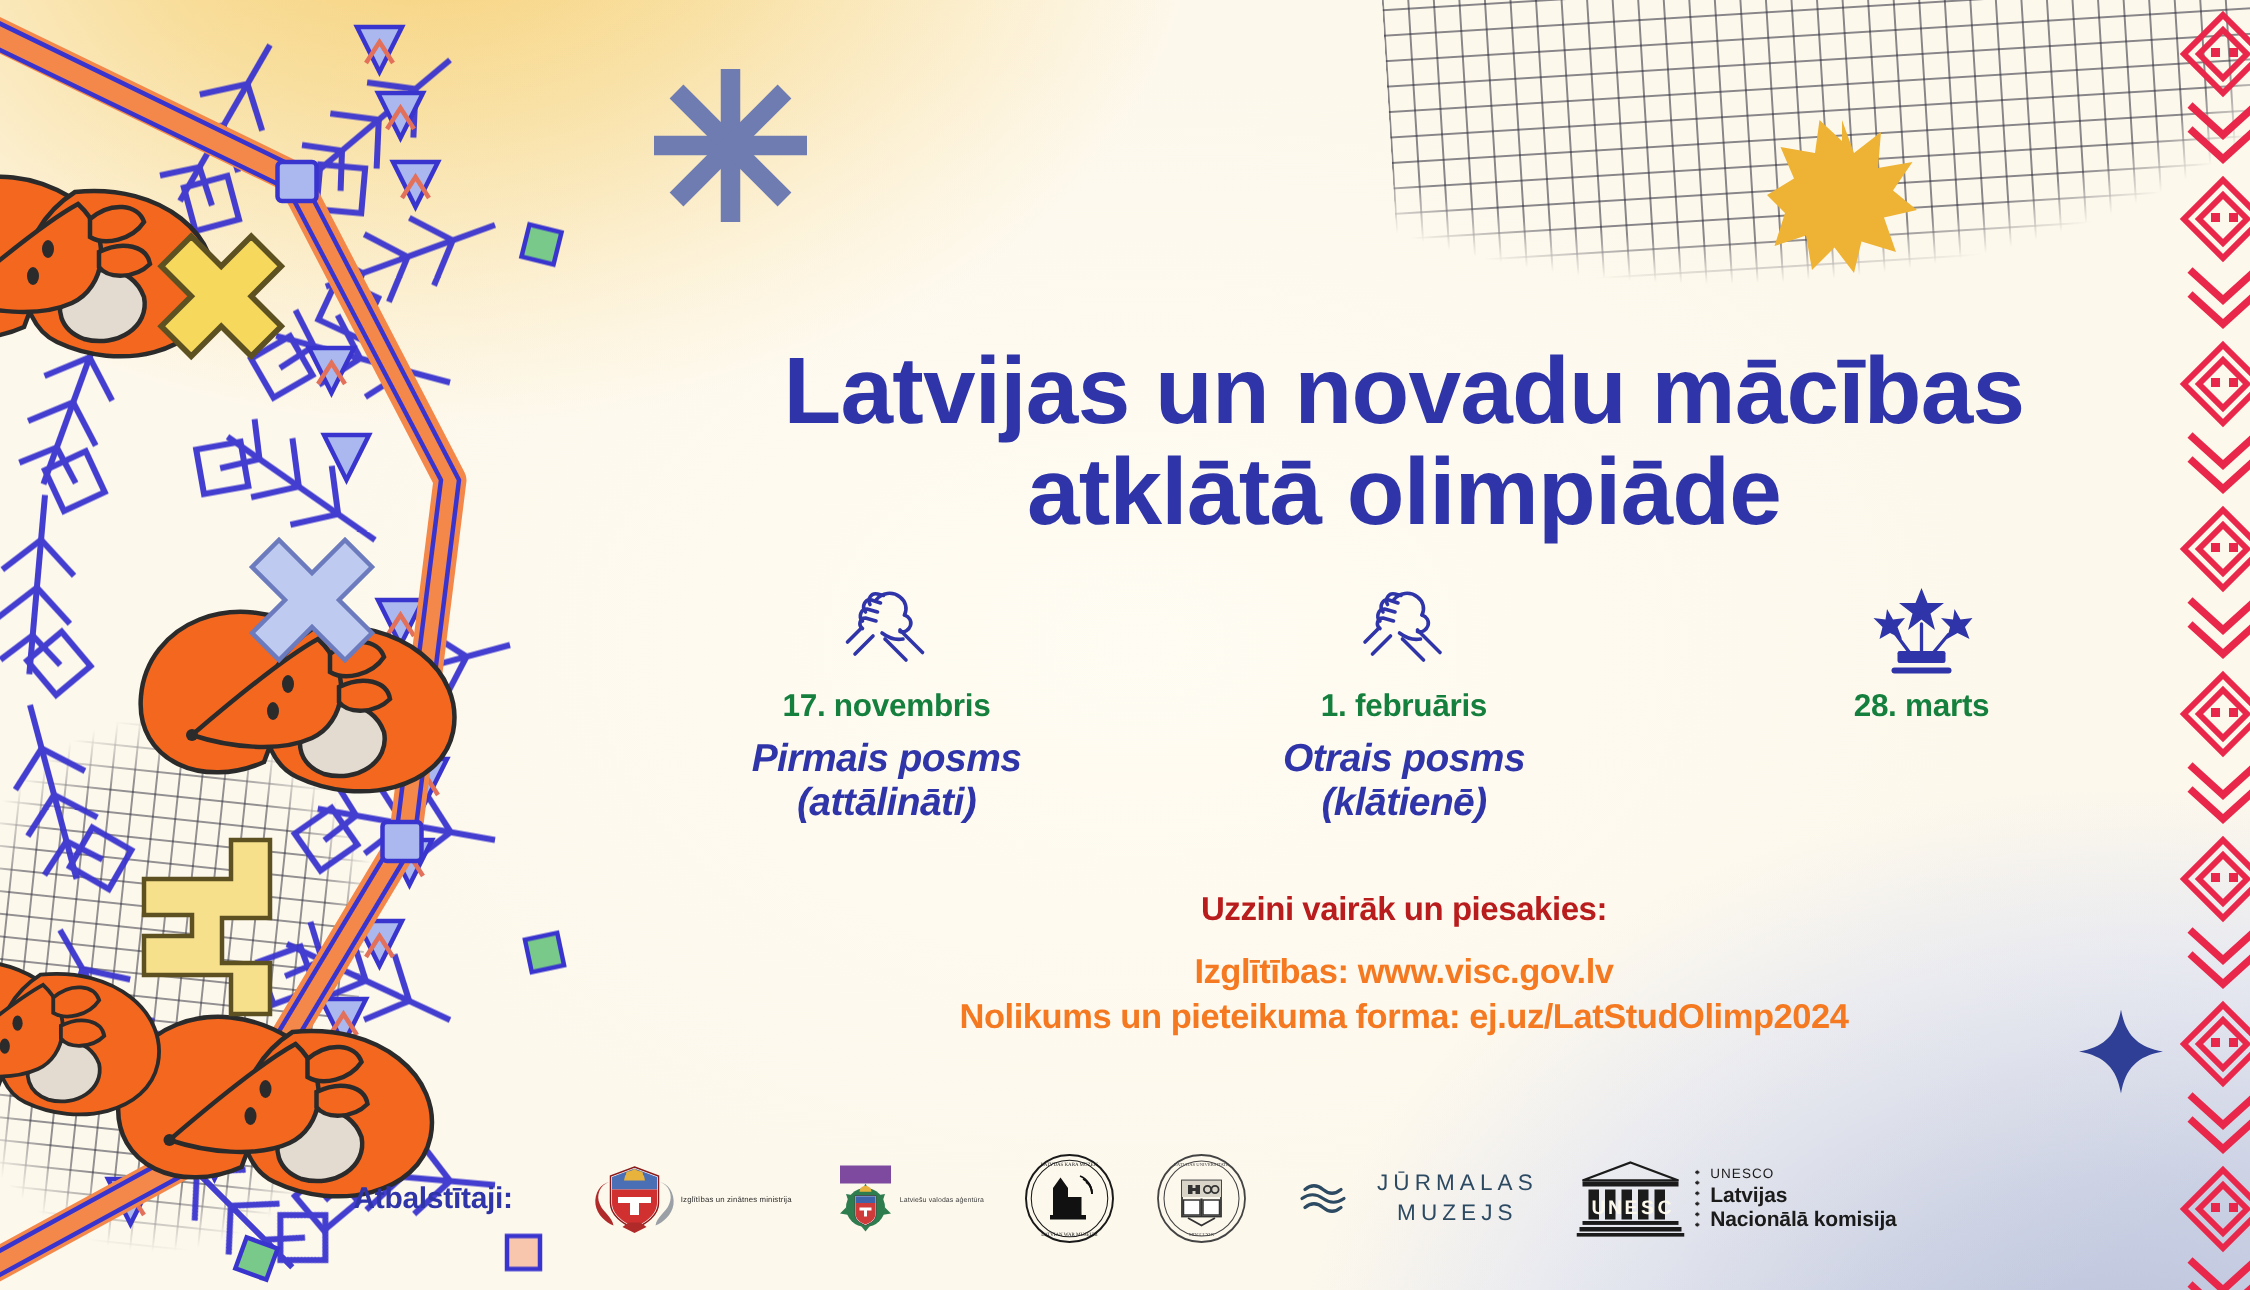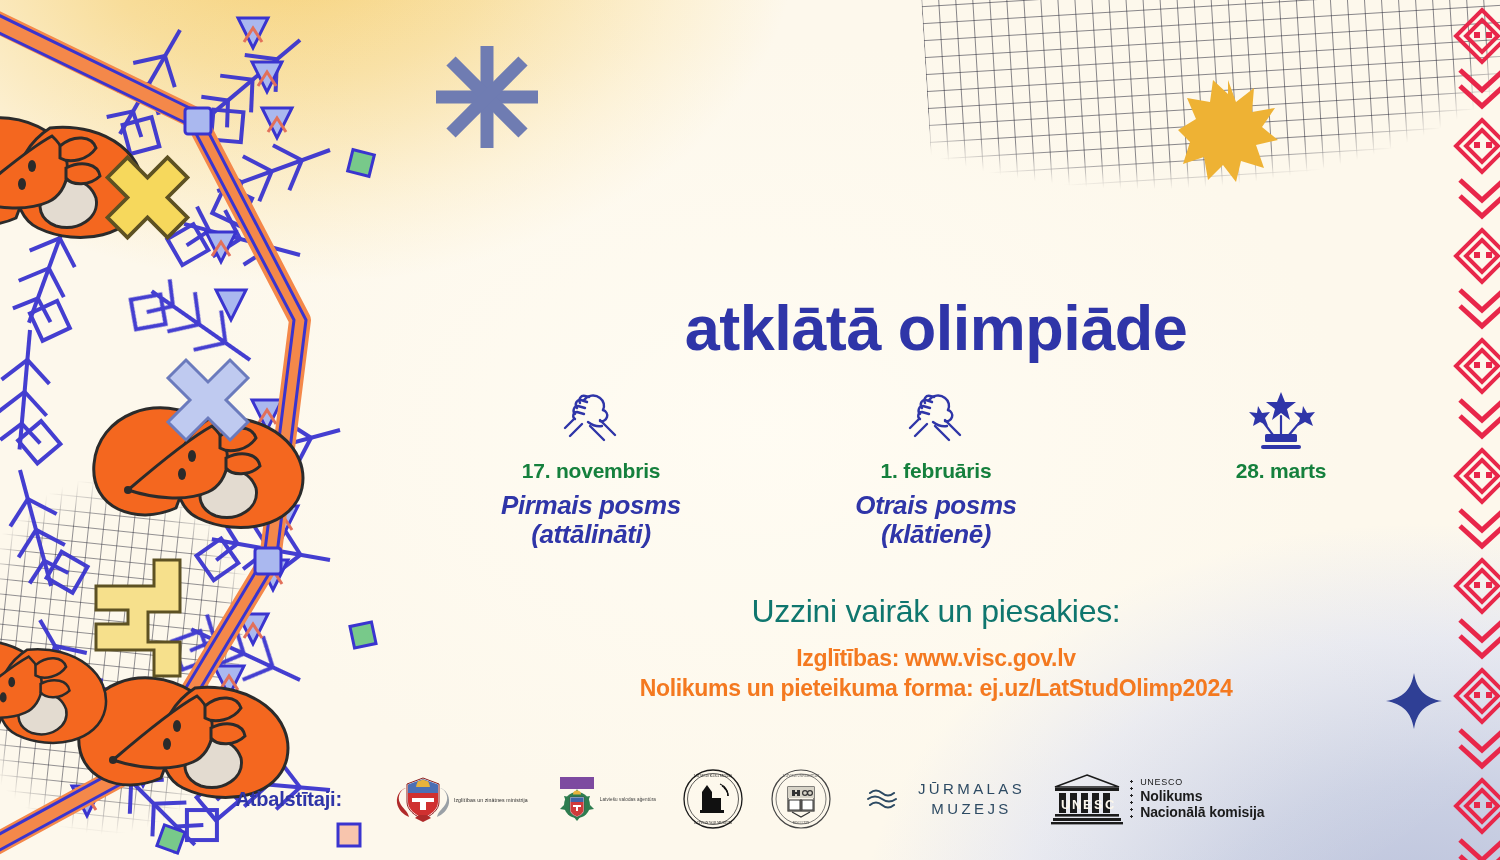--- a/index.html
+++ b/index.html
@@ -100,21 +100,21 @@
   }
   .stage-name {
     margin-top:8px;
     font-size:26px; font-weight:bold; color:#2f35a8; line-height:1.12;
     letter-spacing:-.4px;
     font-style:italic;
   }
 
   .cta {
     margin-top:44px;
-    font-size:32px; font-weight:normal; color:#0f766e; text-align:center;
+    font-size:22px; font-weight:bold; color:#b91c1c; text-align:center;
     letter-spacing:-.3px;
   }
   .links {
     margin-top:14px;
     font-size:23px; font-weight:bold; color:#f47920; text-align:center;
     line-height:1.3; letter-spacing:-.3px;
   }
 
   
   .supporters {
@@ -327,21 +327,21 @@
 
   <div class="motif" id="sparkle">
     <svg width="58" height="58" viewBox="0 0 58 58" xmlns="http://www.w3.org/2000/svg">
       <path fill="#2f3f95" d="M29,1 C32,18 40,26 57,29 C40,32 32,40 29,57 C26,40 18,32 1,29 C18,26 26,18 29,1 Z"></path>
     </svg>
   </div>
 
   <div class="content">
 
     <h1 class="title">
-      <br>
+      <span>Latvijas un novadu mācības</span><br>
       <span>atklātā olimpiāde</span>
     </h1>
 
     <div class="stages">
 
       <div class="stage">
         <div class="stage-icon">
           <svg width="62" height="58" viewBox="0 0 62 58" xmlns="http://www.w3.org/2000/svg">
             <g fill="none" stroke="#2f35a8" stroke-width="2.4" stroke-linecap="round" stroke-linejoin="round">
               <path d="M20,12 c-2,-4 1,-8 5,-7 l4,1"></path>
@@ -537,19 +537,19 @@
           <text x="10" y="36">U</text>
             <text x="21" y="36">N</text>
             <text x="32" y="36">E</text>
           <text x="43" y="36">S</text>
             <text x="54" y="36">C</text>
         </g>
       </svg>
       <div class="unesco-dots"></div>
       <div class="unesco-txt">
         <div class="unesco-small">UNESCO</div>
-        <div class="unesco-big">Nolikums</div>
+        <div class="unesco-big">Latvijas</div>
         <div class="unesco-big">Nacionālā komisija</div>
       </div>
     </div>
 
   </div>
 </div>
 
 </body></html>

